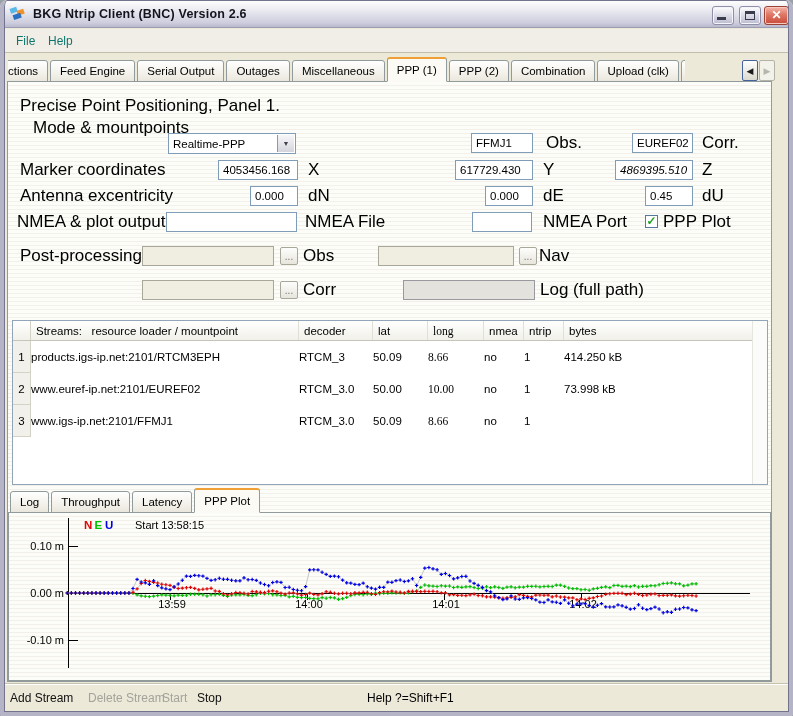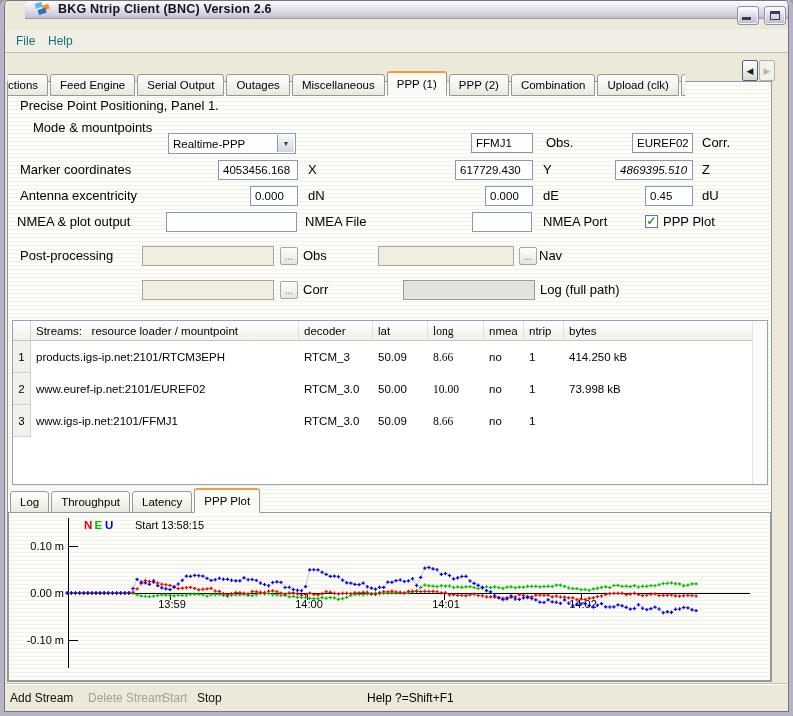--- a/index.html
+++ b/index.html
@@ -6,44 +6,44 @@
   *{box-sizing:border-box;}
   #window{
     position:relative;width:793px;height:716px;overflow:hidden;
     background:#ece9d8;font-family:"Liberation Sans",sans-serif;color:#000;
     border-radius:7px 7px 2px 2px;
   }
   
   .win-border{position:absolute;inset:0;pointer-events:none;z-index:60;
     border:4px solid #b4b4c6;border-top:none;border-radius:7px 7px 2px 2px;
     box-shadow:inset 0 0 0 1px #73738e, 0 0 0 1px #5c5c74;}
-  .titlebar{position:absolute;left:0;top:0;right:0;height:19px;
+  .titlebar{position:absolute;left:0;top:0;right:0;height:28px;
     background:linear-gradient(#ffffff,#ececf2 35%,#cdcdde 85%,#b9b9cd);
     border-radius:7px 7px 0 0;border-bottom:1px solid #9c9cb2;
-    display:flex;align-items:center;margin-left:25px;}
+    display:flex;align-items:center;}
   .app-icon{width:18px;height:16px;margin:0 6px 0 9px;}
   .title-text{font-size:12.5px;font-weight:bold;color:#14141e;letter-spacing:.2px;}
   .winbtn{position:absolute;top:6px;height:19px;border-radius:3px;
     border:1px solid #8f8fa8;background:linear-gradient(#ffffff,#d4d4e2 60%,#bcbcd0);
     box-shadow:inset 0 0 0 1px #f4f4fa;}
   #btn-min{left:712px;width:22px;}
   #btn-max{left:739px;width:22px;}
   #btn-close{left:764px;width:25px;background:linear-gradient(#f3b6aa,#df7765 45%,#c94a38);
     border-color:#9c4134;box-shadow:inset 0 0 0 1px #f6cabf;
     color:#fff;font-weight:bold;font-size:12px;text-align:center;line-height:17px;}
   .glyph-min{position:absolute;left:4px;bottom:4px;width:9px;height:3px;background:#3b3b4e;}
   .glyph-max{position:absolute;left:5px;top:4px;width:10px;height:9px;border:1px solid #3b3b4e;border-top-width:3px;}
   
   .menubar{position:absolute;left:4px;right:4px;top:29px;height:24px;
     background:#f0eee6;border-bottom:1px solid #c2beae;}
   .menu-item{position:absolute;top:0;height:24px;line-height:24px;font-size:12px;color:#0f766e;padding:0 4px;}
   #menu-file{left:8px;} #menu-help{left:40px;}
   
   .tabbar{position:absolute;display:flex;align-items:flex-end;overflow:hidden;z-index:5;}
-  #top-tab-bar{left:8px;top:71px;width:677px;height:25px;}
+  #top-tab-bar{left:8px;top:57px;width:677px;height:25px;}
   #bottom-tab-bar{left:10px;top:488px;width:500px;height:25px;}
   .xtab{flex:0 0 auto;height:22px;margin-right:2px;padding:0 9px;
     display:flex;align-items:center;font-size:11.5px;white-space:nowrap;
     background:linear-gradient(#ffffff,#f1efe7 70%,#e9e7dd);
     border:1px solid #919b9c;border-radius:3px 3px 0 0;}
   .xtab.selected{height:25px;background:#fbfaf5;border-top:2px solid #ef9f33;
     border-bottom:1px solid #fbfaf5;z-index:2;}
   .xtab.clipped{margin-left:-10px;border-radius:0 3px 0 0;}
   .scrollbtn{position:absolute;top:60px;width:16px;height:21px;z-index:6;
     display:flex;align-items:center;justify-content:center;font-size:9px;
@@ -51,21 +51,21 @@
   #tab-scroll-left{left:742px;border:1px solid #44639c;color:#1a1a1a;}
   #tab-scroll-right{left:759px;color:#b6b6ae;background:#f2f1ea;border-color:#b2b2a6;}
   
   .main-frame{position:absolute;left:7px;top:81px;width:765px;height:601px;
     border:1px solid #919b9c;
     background:repeating-linear-gradient(180deg,#fcfcf9 0px,#fcfcf9 3px,#f2f0e8 3px,#f2f0e8 4px);}
   .plot-pane{position:absolute;left:8px;top:512px;width:763px;height:169px;
     border:1px solid #919b9c;z-index:4;
     background:repeating-linear-gradient(180deg,#fcfcf9 0px,#fcfcf9 3px,#f2f0e8 3px,#f2f0e8 4px);}
   
-  .flabel{position:absolute;height:20px;line-height:20px;font-size:13px;white-space:nowrap;z-index:2;}
+  .flabel{position:absolute;height:20px;line-height:20px;font-size:17px;white-space:nowrap;z-index:2;}
   .field{position:absolute;height:20px;border:1px solid #7f9db9;background:#fff;
     font-family:"Liberation Sans",sans-serif;font-size:11.5px;padding:1px 4px;z-index:2;}
   .field.dis{background:#f0eee1;border-color:#a9a79a;color:#555;}
   .field.dis2{background:#e3e2dd;border-color:#9a99a0;}
   .combo{position:absolute;height:21px;border:1px solid #7f9db9;background:#fff;z-index:2;
     font-size:11.5px;display:flex;align-items:center;padding-left:4px;}
   .combo-arrow{position:absolute;right:1px;top:1px;bottom:1px;width:17px;
     background:linear-gradient(#f7f7f9,#d4d4de);border-left:1px solid #7f9db9;
     display:flex;align-items:center;justify-content:center;font-size:7px;color:#40404c;}
   .browse-btn{position:absolute;width:18px;height:18px;z-index:2;font-size:10px;color:#777;
@@ -74,21 +74,21 @@
   .checkbox{position:absolute;width:13px;height:13px;background:#fff;border:1px solid #55799e;z-index:2;
     font-size:12px;font-weight:bold;color:#23a123;line-height:11px;text-align:center;}
   
   .stable{position:absolute;left:12px;top:320px;width:756px;height:165px;z-index:3;
     background:#fff;border:1px solid #92a4b8;font-size:11.5px;}
   .thead{display:flex;height:20px;background:linear-gradient(#ffffff,#f1f0e9);
     border-bottom:1px solid #c6c5bb;}
   .thcell{display:flex;align-items:center;padding-left:5px;border-right:1px solid #e2e0d6;
     white-space:pre;overflow:hidden;}
   .trow{display:flex;height:32px;}
-  .tcell{display:flex;align-items:center;padding-left:5px;white-space:nowrap;overflow:hidden;}
+  .tcell{display:flex;align-items:center;white-space:nowrap;overflow:hidden;}
   .c-num{flex:0 0 18px;justify-content:center;padding-left:0;background:#f1f0ea;
     border-right:1px solid #d4d2c6;border-bottom:1px solid #d4d2c6;}
   .thead .c-num{background:transparent;border-bottom:none;}
   .c-mp{flex:0 0 268px;} .c-dec{flex:0 0 74px;} .c-lat{flex:0 0 55px;}
   .c-long{flex:0 0 56px;font-family:Liberation Serif, serif;} .c-nmea{flex:0 0 40px;} .c-ntrip{flex:0 0 40px;} .c-bytes{flex:1;}
   .vscroll-strip{position:absolute;right:0;top:0;bottom:0;width:15px;background:#fbfbfa;border-left:1px solid #e6e6e0;}
   
   .toolbar{position:absolute;left:4px;right:4px;top:683px;height:29px;background:#ece9d8;
     border-top:1px solid #c5c2b2;box-shadow:inset 0 1px 0 #ffffff;z-index:10;}
   .tb-item{position:absolute;top:0;height:29px;line-height:29px;font-size:12px;color:#111;}

